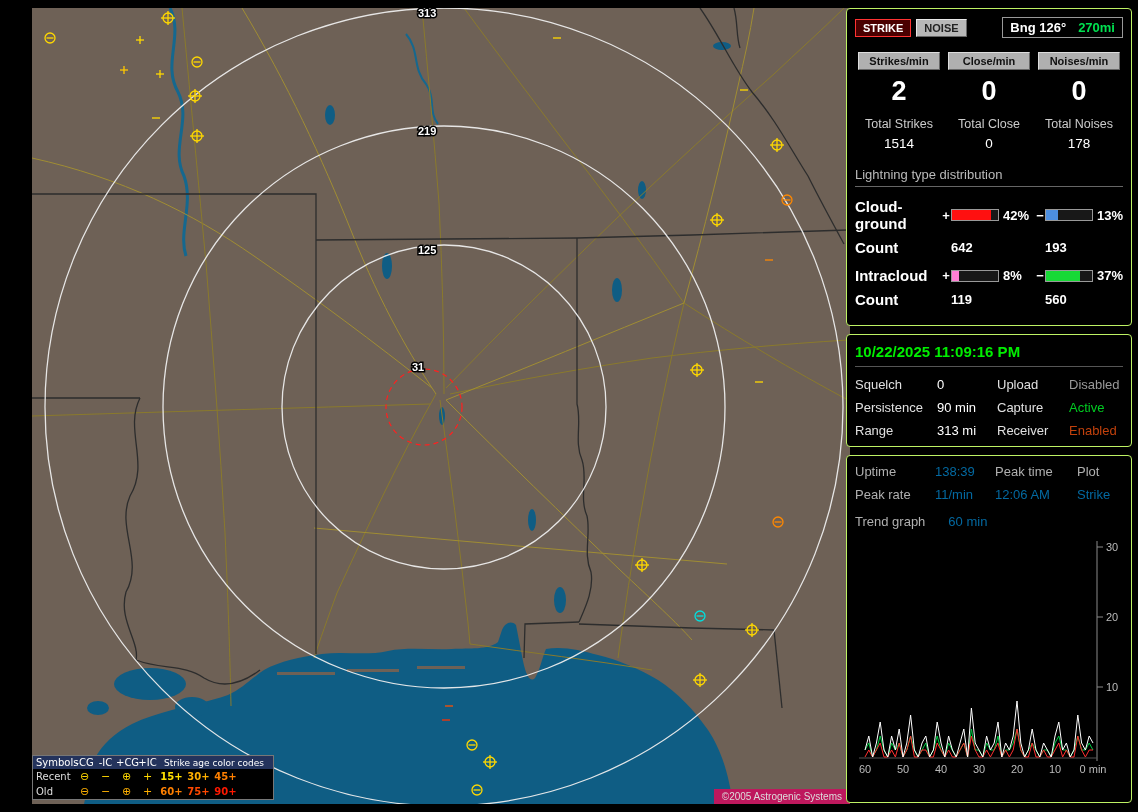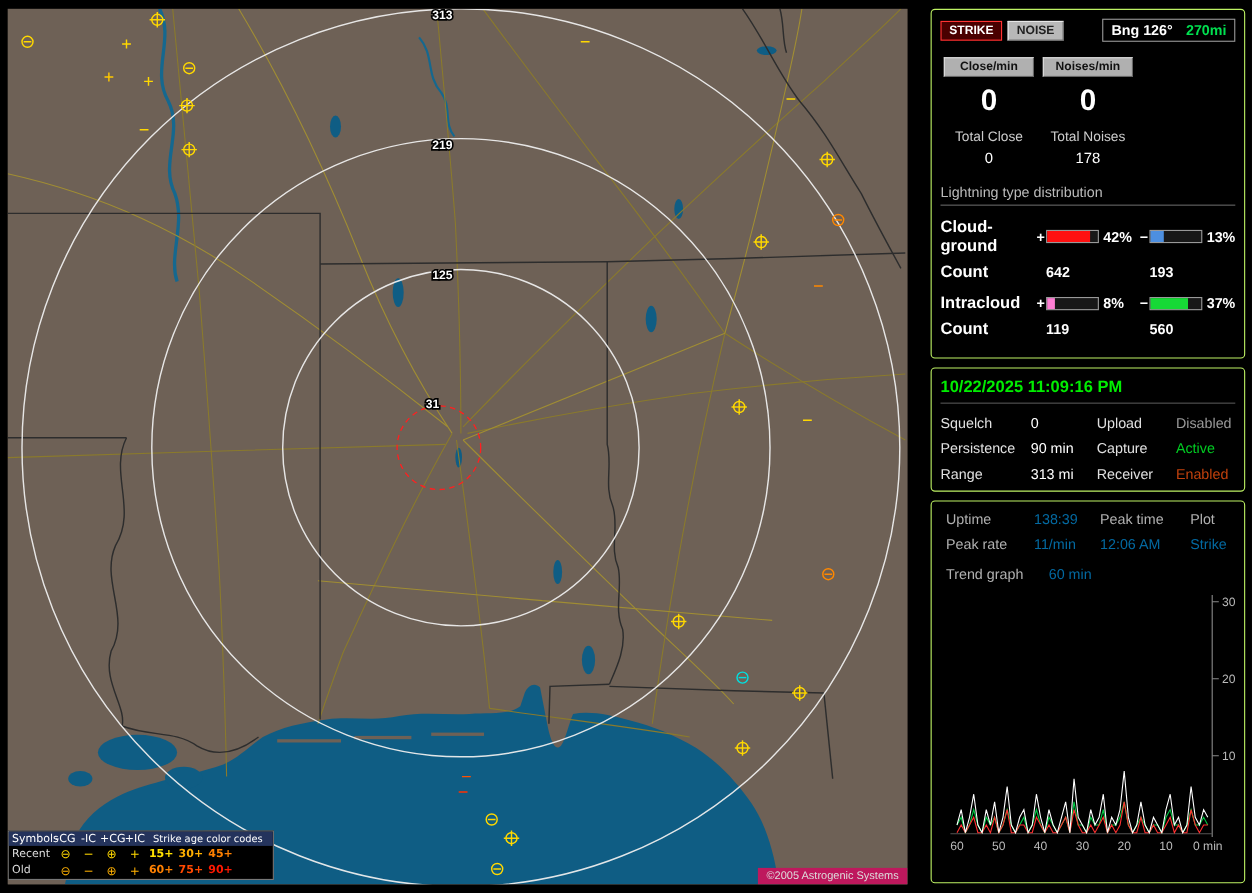--- a/index.html
+++ b/index.html
@@ -1,38 +1,38 @@
 <!DOCTYPE html>
 <html><head>
 <meta charset="utf-8">
 <style>
   html,body{margin:0;padding:0;background:#000;width:1138px;height:812px;overflow:hidden;
     font-family:"Liberation Sans",sans-serif;}
   
-  .map{position:absolute;left:7px;top:8px;width:818px;height:796px;background:#6e6156;overflow:hidden;}
+  .map{position:absolute;left:32px;top:8px;width:818px;height:796px;background:#6e6156;overflow:hidden;}
   #map-svg{display:block;}
   .ringlab{fill:#fff;font-size:11px;font-weight:bold;paint-order:stroke;stroke:#000;stroke-width:3px;
     font-family:"Liberation Sans",sans-serif;}
   .copyright{position:absolute;right:0;bottom:0;background:#be185d;color:#ddd;font-size:10px;padding:2px 8px;}
   .map-legend{position:absolute;left:0;bottom:4px;width:240px;background:#000;border:1px solid #777;
     font-size:10px;color:#fff;font-family:"DejaVu Sans",sans-serif;}
   .leg-head{display:flex;background:#24335c;padding:1px 3px;align-items:center;}
   .lh-sym{width:38px;}
   .lc{width:21px;text-align:center;}
   .leg-age{flex:1;text-align:center;font-size:9px;}
   .leg-row{display:flex;padding:1px 3px;align-items:center;}
   .ln{width:38px;color:#ddd;}
   .ls{width:21px;text-align:center;font-size:11px;}
   .la{width:27px;text-align:center;font-weight:bold;}
   
   .panel{position:absolute;left:846px;top:8px;width:286px;color:#fff;font-size:13px;}
   .box{border:1px solid #bef264;border-radius:4px;background:#000;padding:8px;margin-bottom:8px;box-sizing:border-box;width:286px;}
   .box1{min-height:318px;}
   .box2{min-height:112px;}
-  .box3{min-height:348px;padding:8px 3px 4px 13px;}
+  .box3{min-height:348px;padding:8px 3px 4px 8px;}
   .toprow{display:flex;align-items:center;gap:5px;}
   .strike-btn{background:#4a0000;border:1px solid #ff3333;color:#fff;font-weight:bold;font-size:11px;
     padding:2px 7px;font-family:inherit;cursor:pointer;}
   .noise-btn{background:#b8b8b8;border:1px solid #666;border-top-color:#e8e8e8;border-left-color:#e8e8e8;
     color:#222;font-weight:bold;font-size:11px;padding:2px 7px;font-family:inherit;cursor:pointer;}
   .bearing{margin-left:auto;border:1px solid #999;background:#000;padding:2px 7px;display:flex;gap:12px;
     font-weight:bold;font-size:13px;}
   .bearing .rng{color:#00e050;}
   .stats-grid{display:grid;grid-template-columns:1fr 1fr 1fr;gap:2px;margin-top:14px;text-align:center;}
   .chip{background:#b0b0b0;color:#111;font-size:11px;font-weight:bold;padding:2px 0;margin:0 3px;
@@ -225,20 +225,26 @@
     <div class="toprow">
       <button class="strike-btn">STRIKE</button>
       <button class="noise-btn">NOISE</button>
       <div class="bearing">
         <span class="bng">Bng 126°</span>
         <span class="rng">270mi</span>
       </div>
     </div>
     <div class="stats-grid" id="stats-grid">
         <div>
+      <div class="chip">Strikes/min</div>
+      <div class="bignum">2</div>
+      <div class="tot-label">Total Strikes</div>
+      <div class="tot-value">1514</div>
+    </div>
+        <div>
       <div class="chip">Close/min</div>
       <div class="bignum">0</div>
       <div class="tot-label">Total Close</div>
       <div class="tot-value">0</div>
     </div>
         <div>
       <div class="chip">Noises/min</div>
       <div class="bignum">0</div>
       <div class="tot-label">Total Noises</div>
       <div class="tot-value">178</div>

